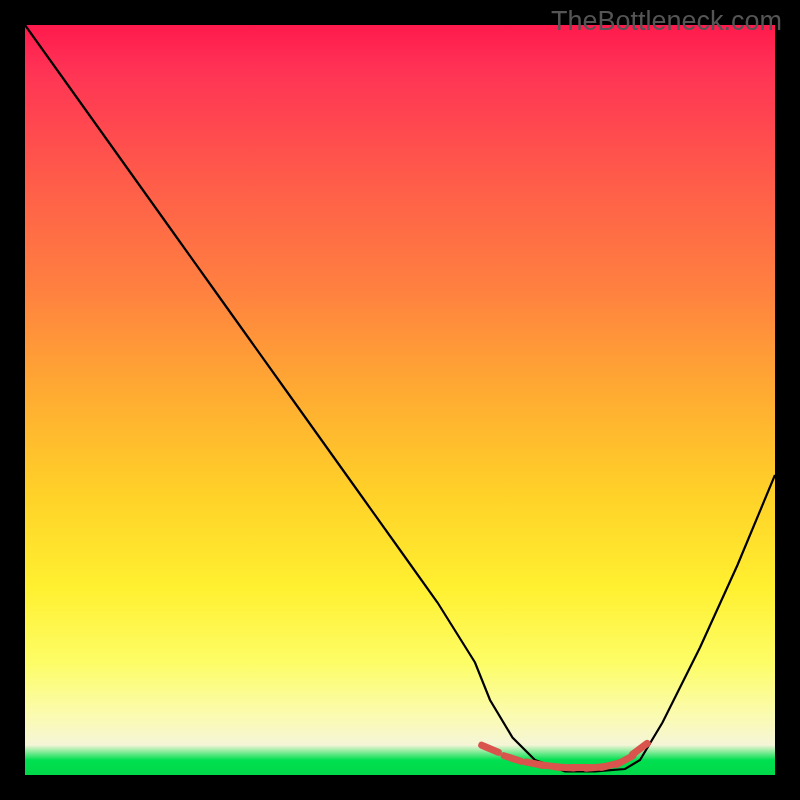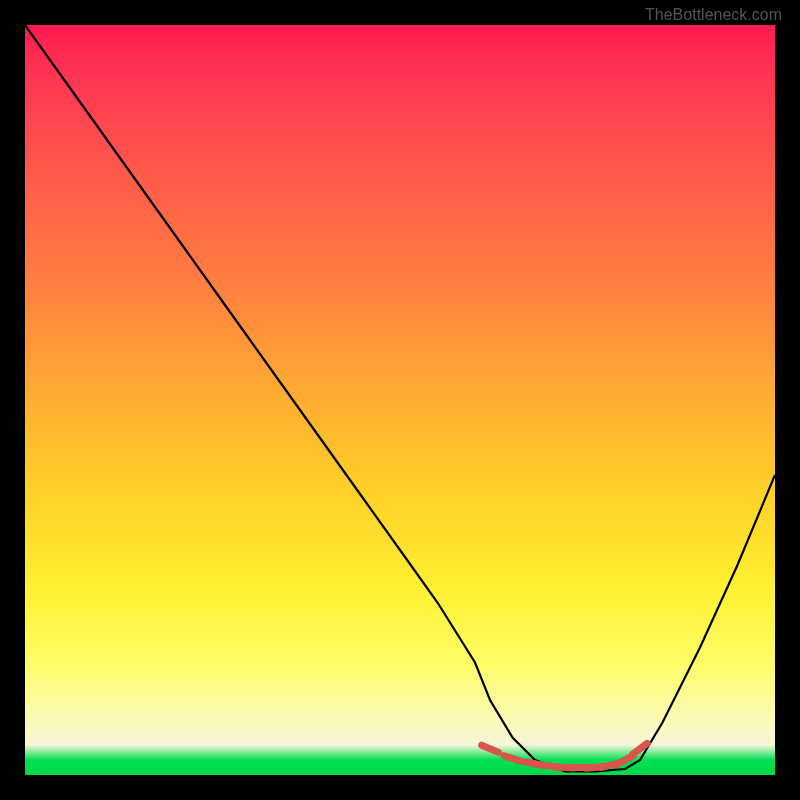--- a/index.html
+++ b/index.html
@@ -9,21 +9,21 @@
     height: 800px;
     background: #000;
     position: relative;
     font-family: Arial, sans-serif;
   }
   .watermark {
     position: absolute;
     top: 6px;
     right: 18px;
     color: #555;
-    font-size: 16px;
+    font-size: 27px;
     font-weight: 500;
     z-index: 10;
   }
   .plot-area {
     position: absolute;
     left: 25px;
     top: 25px;
     width: 750px;
     height: 750px;
     background: linear-gradient(to bottom,

